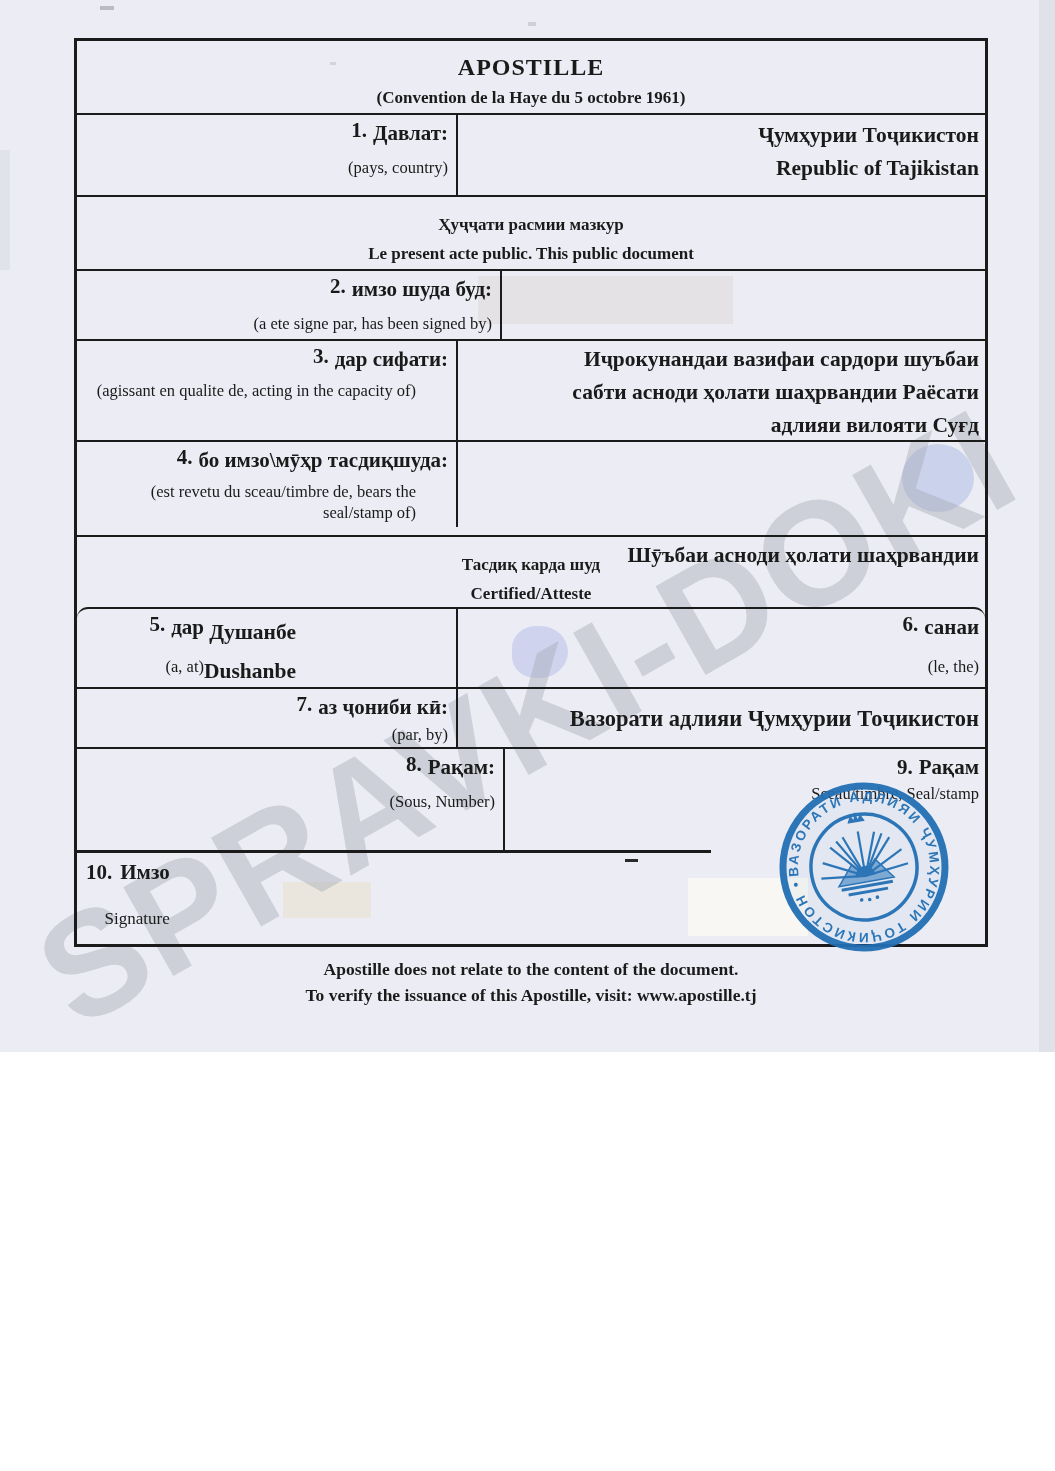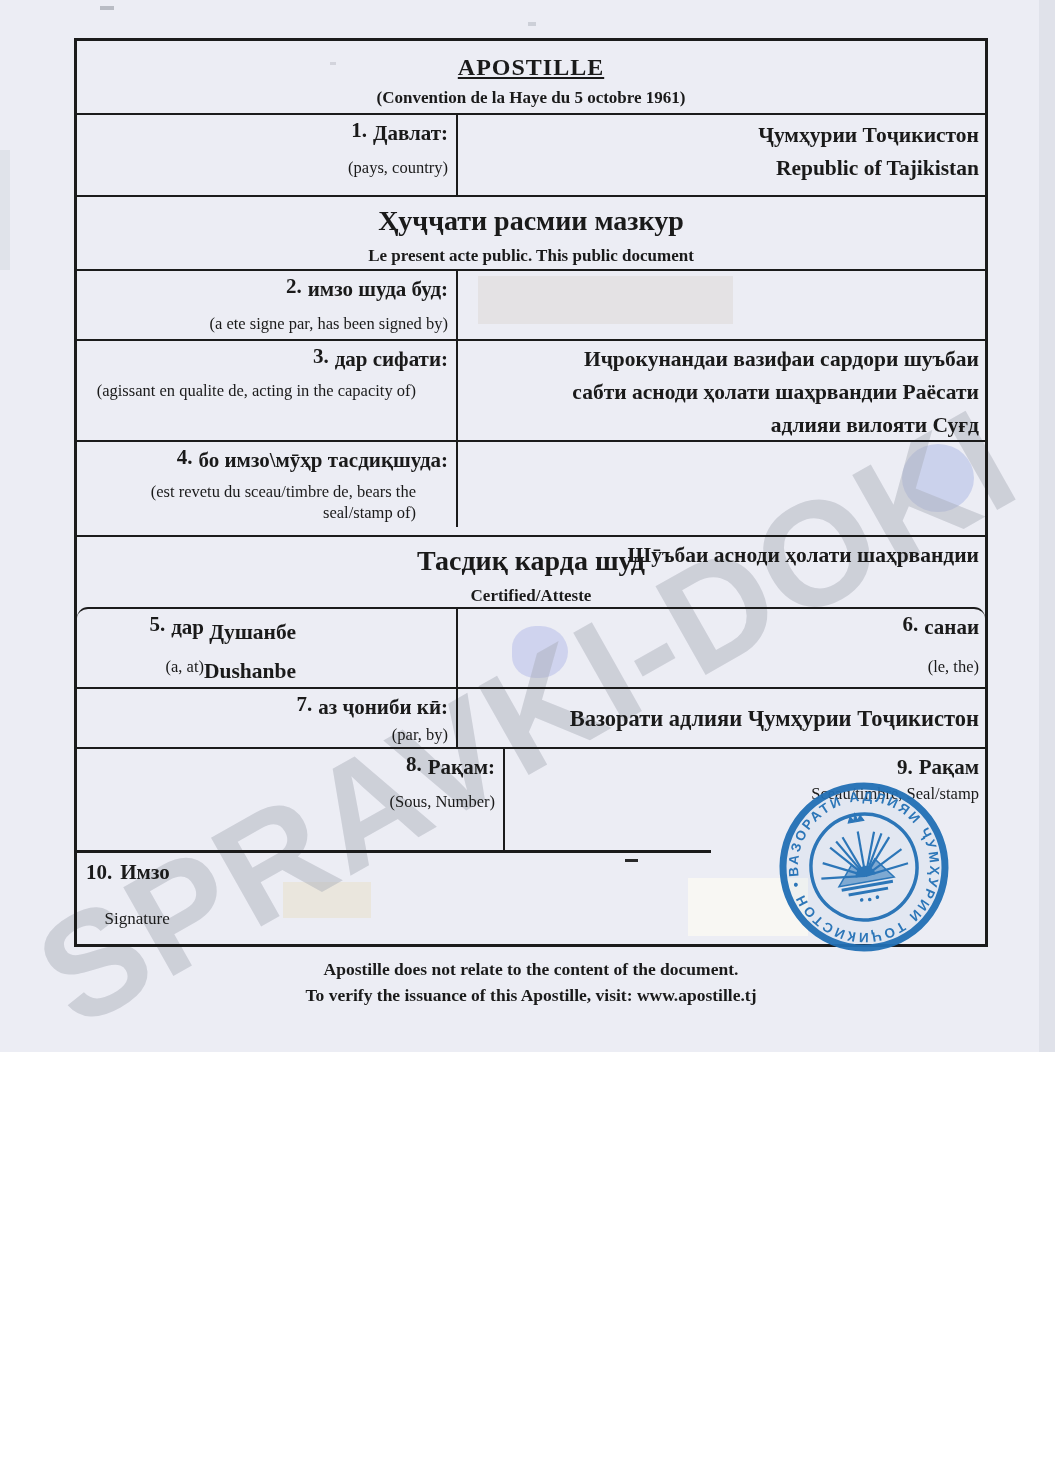--- a/index.html
+++ b/index.html
@@ -42,44 +42,44 @@
                border:3px solid #1b1b1b; }
   .tr { display:flex; border-top:2.5px solid #1b1b1b; position:relative;text-align:right; }
   .tr.first { border-top:none; }
   .cell-l { width:381px; border-right:2.5px solid #1b1b1b; padding:6px 8px 4px 9px; }
   .cell-r { flex:1; padding:6px 6px 4px 12px; }
   .full { display:block; text-align:center; }
 
   .h-title { height:72px; }
   .h-r1 { height:82px; }
   .h-fullA { height:74px; }
-  .h-r2 { height:70px; }
+  .h-r2 { height:70px;padding-left:44px; }
   .h-r3 { height:101px; }
   .h-r4 { height:95px;flex-direction:column; }
   .h-fullB { height:72px; }
   .h-r56 { height:80px;border-radius:11px; }
   .h-r7 { height:60px; }
   .h-r89 { height:104px;padding-left:47px; }
   .h-r10 { height:93px; border-top:none; }
   
   .partial-top { position:absolute; left:0; top:-1px; width:634px; height:2.5px;
                  background:#1b1b1b; }
   .dash-artifact { position:absolute; left:548px; top:8px; width:13px; height:3px;
                  background:#2a2a2a; }
 
-  .title-main { font-size:24px; font-weight:700; letter-spacing:1px; padding-top:13px;text-decoration:underline; }
+  .title-main { font-size:24px; font-weight:700; letter-spacing:1px; padding-top:13px; }
   .title-sub  { font-size:17px; font-weight:600; margin-top:7px; }
 
   .lbl { font-size:21px; font-weight:700; }
   .lbl .num { position:relative; top:-3px; margin-right:6px; }
   .sub { font-size:16.5px; margin-top:11px; line-height:21px; }
   .sub.narrow { width:330px; margin-top:8px; }
   .val { font-size:21.5px; font-weight:700; line-height:33px; }
 
-  .sectionA-1 { font-size:28px; font-weight:700; padding-top:8px;font-family:Liberation Serif, serif; }
+  .sectionA-1 { font-size:17px; font-weight:700; padding-top:18px;font-family:Liberation Serif, serif; }
   .sectionA-2 { font-size:17px; font-weight:700; margin-top:9px; }
 
   .r1-val { padding-top:4px; }
   .r3-val { padding-top:2px;margin-left:25px; }
   .r4-val { padding-top:12px; }
   .r7-val { padding-top:13px; font-size:22.5px; }
 
   .r56-left { display:flex; }
   .r56-lblcol { width:118px; }
   .r56-valcol { padding-top:2px; }

